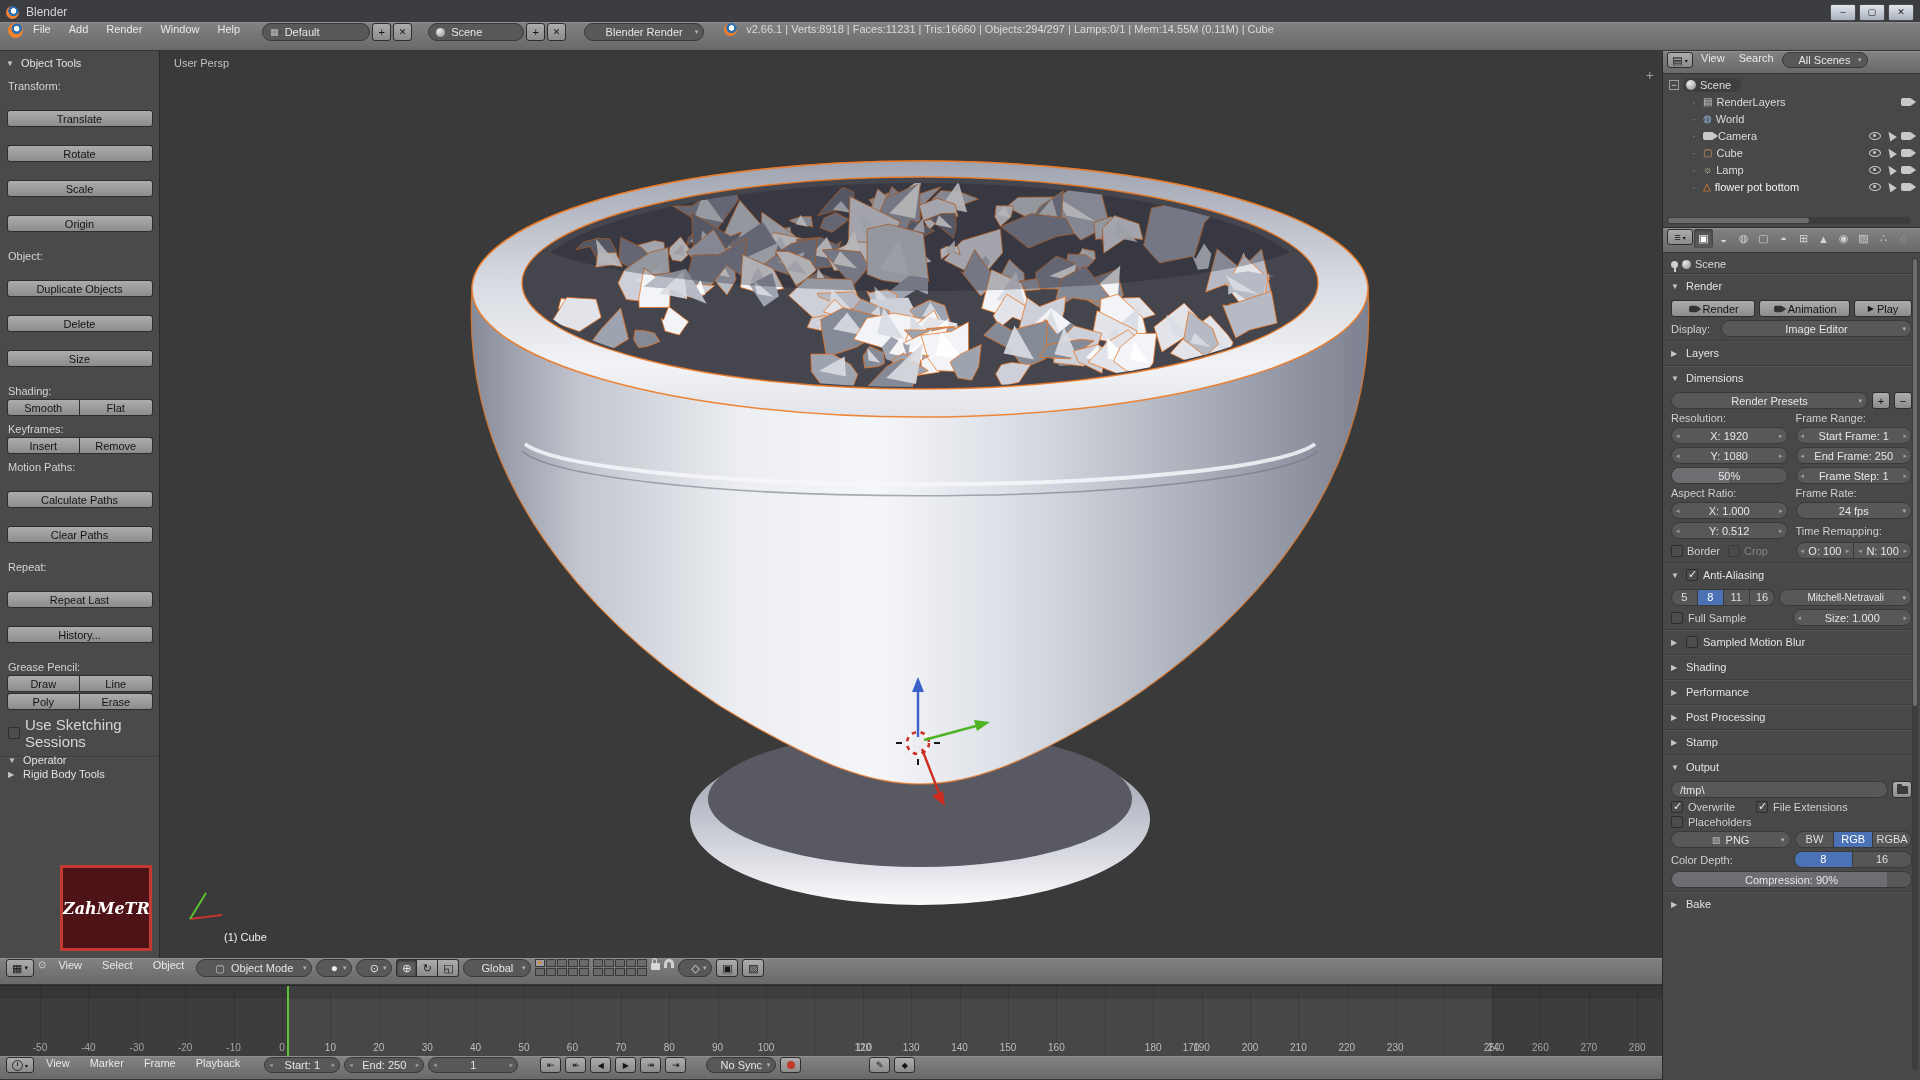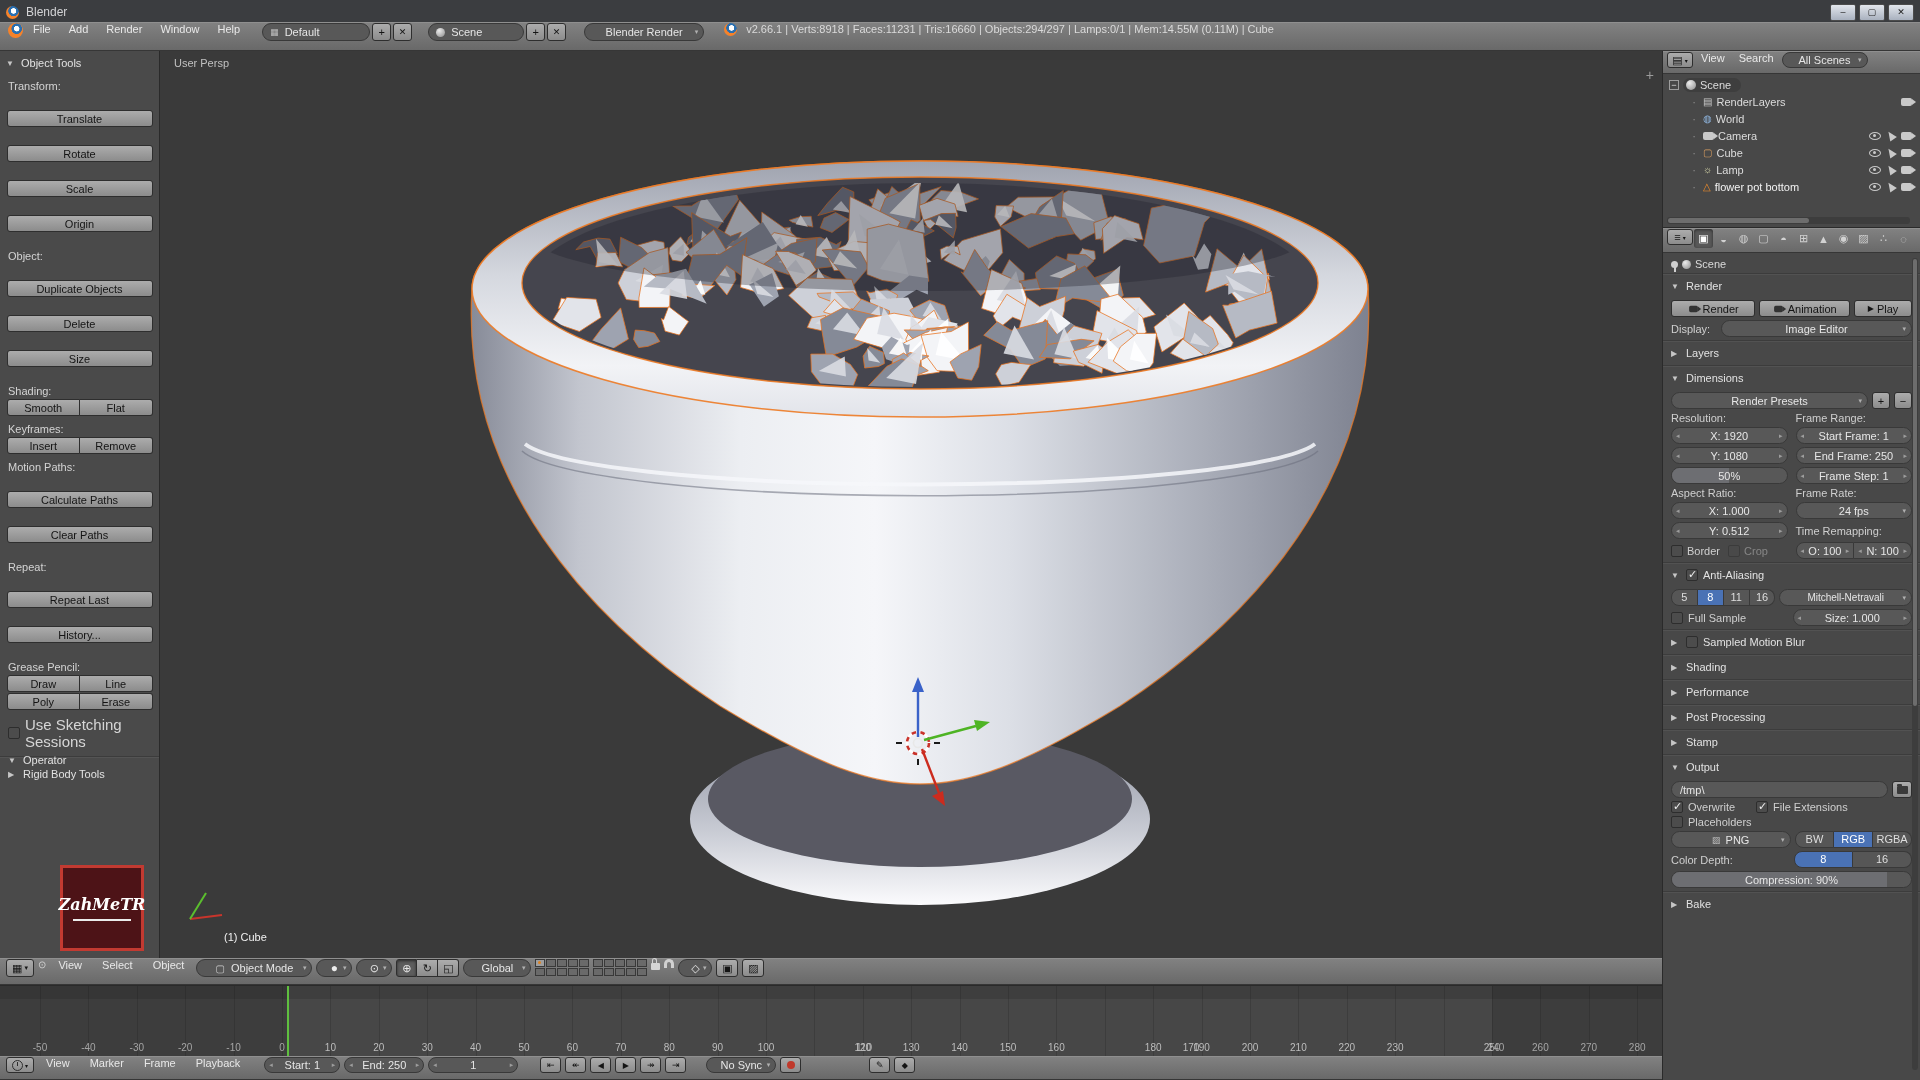--- a/index.html
+++ b/index.html
@@ -175,21 +175,21 @@
     </div>
     <div class="divider" style="margin:6px 0"></div>
     <div class="sec">
       <span class="tri">▶</span>
       <span>Rigid Body Tools</span>
     </div>
     <div class="sec abs" style="left:0;top:698px;width:160px;box-sizing:border-box">
       <span class="tri">▼</span>
       <span>Operator</span>
     </div>
-    <div class="abs" style="left:60px;top:814px;width:84px;height:86px;background:#4d1317;border:3px solid #c23a31;box-sizing:border-box;display:flex;flex-direction:column;align-items:center;justify-content:center;gap:5px">
+    <div class="abs" style="left:60px;top:814px;width:92px;height:86px;background:#4d1317;border:3px solid #c23a31;box-sizing:border-box;display:flex;flex-direction:row;align-items:center;gap:5px">
       <span style="font-family:'DejaVu Serif',serif;font-style:italic;font-weight:bold;font-size:16px;color:#ffffff">ZahMeTR</span>
       <span style="width:58px;height:2px;background:#ececec"></span>
     </div>
   </div>
 
   <div class="abs" style="left:160px;top:51px;width:1502px;height:907px;background:#3a3a3a;overflow:hidden">
     <svg viewBox="0 0 1502 907" width="1502" height="907">
       <defs>
         <linearGradient id="gBody" x1="0" y1="0" x2="1" y2="0">
           <stop offset="0" stop-color="#878b98"></stop>

